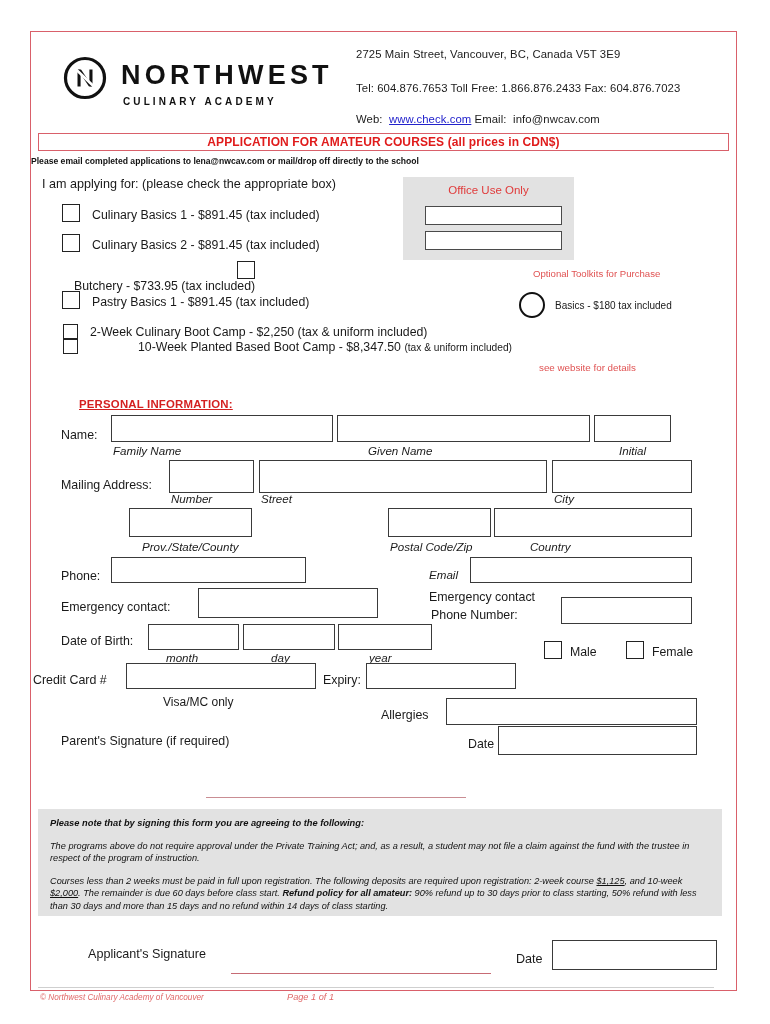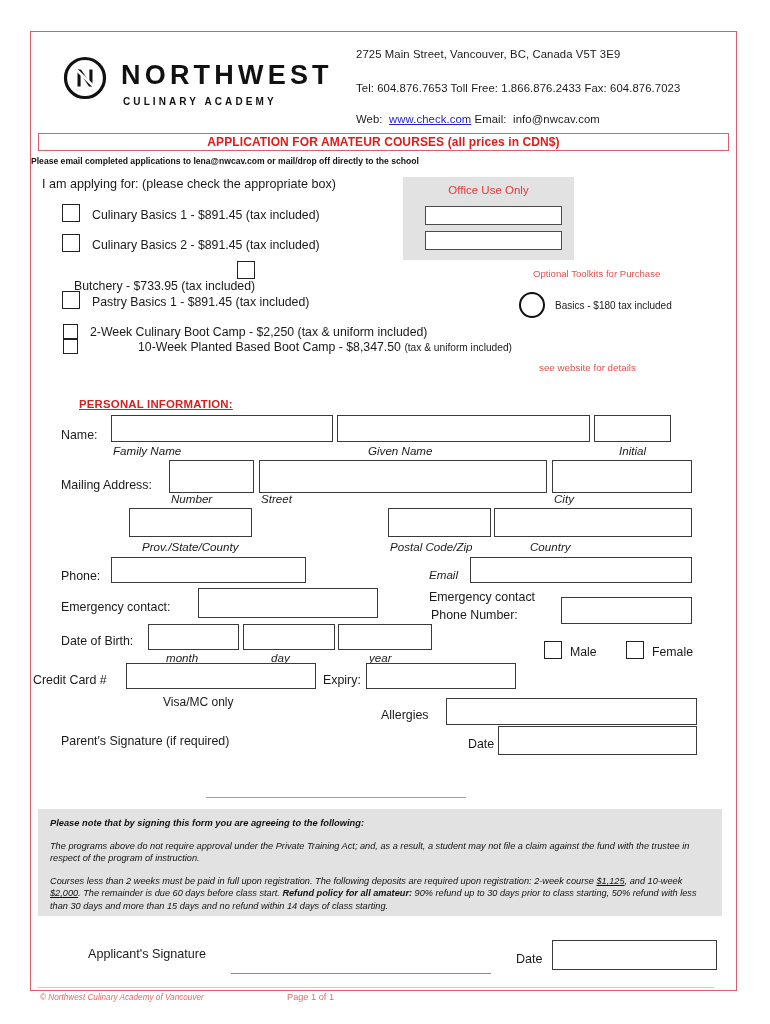--- a/index.html
+++ b/index.html
@@ -314,20 +314,21 @@
     top: 961px;
     font-size: 8.2px;
     font-style: italic;
     color: #e06a6a;
   }
   .footer-center {
     position: absolute;
     left: 256px;
     top: 960px;
     font-size: 9.2px;
+    font-style: italic;
     color: #e06a6a;
   }
 </style>
 </head>
 <body>
 
 <div class="page">
 
   <div class="logo-wrap">
     <svg class="logo-mark" viewBox="0 0 44 44">

